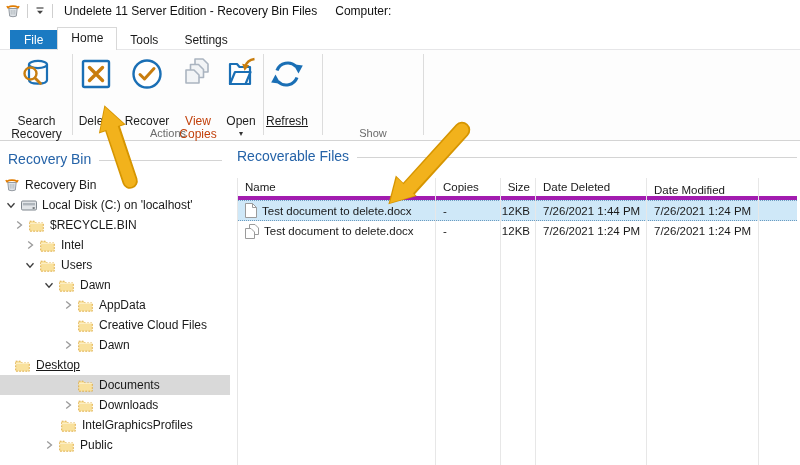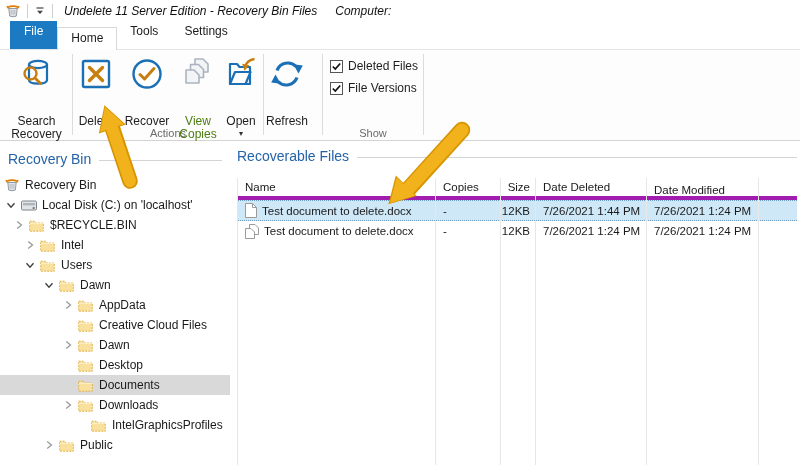--- a/index.html
+++ b/index.html
@@ -3,42 +3,42 @@
 <meta charset="utf-8">
 <style>
   * { box-sizing: border-box; }
   html,body { margin:0; padding:0; }
   body {
     width:800px; height:465px; position:relative; overflow:hidden;
     background:#ffffff; font-family:"Liberation Sans", sans-serif; color:#1a1a1a;
   }
 
   
-  .titlebar { height:22px; display:flex; align-items:center; padding-left:4px; background:#fff;font-style:italic; }
+  .titlebar { height:22px; display:flex; align-items:center; padding-left:4px; background:#fff; }
   .titlebar .appicon { width:18px; height:16px; display:flex; align-items:center; justify-content:center; }
   .qat-sep { width:1px; height:14px; background:#cfcfcf; margin:0 5px; }
   .qat-drop { width:14px; height:14px; display:flex; align-items:center; justify-content:center; }
   .title-text { font-size:12px; color:#111; margin-left:6px; white-space:nowrap; }
   .computer-text { font-size:12px; color:#111; margin-left:18px; }
 
   
   .tabstrip { height:28px; position:relative; background:#fff; border-bottom:1px solid #e6e6e8; display:flex; align-items:flex-end; }
-  .tab { height:28px; line-height:21px; padding:0 13px; font-size:12px; color:#1a1a1a; position:relative; }
+  .tab { height:19px; line-height:21px; padding:0 13px; font-size:12px; color:#1a1a1a; position:relative; }
   .tab.file { margin-left:10px; background:#1b7ac2; color:#fff; padding:0 14px; }
   .tab.active { background:#fff; border:1px solid #d8d8d8; border-bottom:none; height:23px; margin-bottom:-1px; z-index:2; }
 
   
   .ribbon { height:91px; background:#fdfdfd; border-bottom:1px solid #d4d4d4; display:flex; align-items:stretch; padding-left:2px; position:relative; }
   .rgroup { position:relative; display:flex; align-items:flex-start; padding-bottom:14px; }
   .rgroup-label { position:absolute; bottom:1px; left:0; right:0; text-align:center; font-size:11px; color:#6a6a6a; }
   .gsep { width:1px; background:#dcdcdc; margin:4px 1px 5px 1px; }
   .bigbtn { display:flex; flex-direction:column; align-items:center; padding-top:4px; cursor:default; }
   .bigbtn .bicon { width:40px; height:40px; display:flex; align-items:center; justify-content:center; }
   .bigbtn .blabel { font-size:12px; line-height:13px; text-align:center; margin-top:21px; color:#1e1e1e; }
-  .bigbtn.disabled .blabel { color:#4d7c0f; }
+  .bigbtn.disabled .blabel { color:#c2410c; }
   .drop-caret { font-size:8px; color:#333; line-height:7px; margin-top:2px; }
   .show-group { padding-top:8px; padding-left:6px; width:98px; }
   .cbrow { display:flex; align-items:center; height:16px; margin-bottom:6px; }
   .cbbox { width:13px; height:13px; border:1px solid #565656; background:#fff; margin-right:5px; display:flex; align-items:center; justify-content:center; }
   .cblabel { font-size:12px; color:#1e1e1e; white-space:nowrap; }
 
   
   .content { position:absolute; top:142px; left:0; right:0; bottom:0; background:#fff; }
   .panel-heading { display:flex; align-items:center; font-size:14px; color:#2563a8; }
   .panel-heading .rule { flex:1; height:1px; background:#d4d4d4; margin-left:8px; margin-top:3px; }
@@ -165,54 +165,36 @@
       </span>
       <span class="blabel">Open</span>
       <span class="drop-caret">▾</span>
     </div>
     <div class="rgroup-label">Actions</div>
   </div>
 
   <div class="gsep"></div>
 
   <div class="rgroup" style="width:56px;">
-    <div class="bigbtn" style="width:44px;">
+    <div class="bigbtn" style="width:44px;text-decoration:underline;">
       <span class="bicon">
         <svg width="40" height="40" viewBox="0 0 40 40">
           <path d="M10 16.5 A 11.5 11.5 0 0 1 29 12.5" stroke="#1a6fb5" stroke-width="3.2" fill="none"></path>
           <polygon points="31.5,19.5 26.3,10.2 35.8,11.6" fill="#1a6fb5"></polygon>
           <path d="M30 23.5 A 11.5 11.5 0 0 1 11 27.5" stroke="#1a6fb5" stroke-width="3.2" fill="none"></path>
           <polygon points="8.5,20.5 13.7,29.8 4.2,28.4" fill="#1a6fb5"></polygon>
         </svg>
       </span>
       <span class="blabel">Refresh</span>
     </div>
   </div>
 
   <div class="gsep"></div>
 
   <div class="rgroup show-group">
-    <div>
-      <div class="cbrow">
-        <span class="cbbox">
-          <svg width="11" height="11" viewBox="0 0 11 11">
-              <path d="M1.8 5.5 L4.3 8 L9.2 2.5" stroke="#111" stroke-width="1.7" fill="none"></path>
-            </svg>
-        </span>
-        <span class="cblabel">Deleted Files</span>
-      </div>
-      <div class="cbrow">
-        <span class="cbbox">
-          <svg width="11" height="11" viewBox="0 0 11 11">
-              <path d="M1.8 5.5 L4.3 8 L9.2 2.5" stroke="#111" stroke-width="1.7" fill="none"></path>
-            </svg>
-        </span>
-        <span class="cblabel">File Versions</span>
-      </div>
-    </div>
     <div class="rgroup-label">Show</div>
   </div>
 
   <div class="gsep"></div>
 </div>
 
 <div class="content">
 
   <div class="left-panel">
     <div class="panel-heading">
@@ -335,21 +317,21 @@
             </svg>
           </span>
           <span class="tree-icon">
             <svg width="15" height="13" viewBox="0 0 15 13">
               <path d="M0.7 2.2 h4.7 l1.4 1.8 h7.5 V12.2 H0.7 z" fill="#f9e19d" stroke="#dca73c" stroke-width="0.9" stroke-dasharray="1.8 1.3"></path>
               <path d="M0.9 4.4 h13.2" stroke="#fdf0c8" stroke-width="1"></path>
             </svg>
           </span>
           <span class="tree-label">Dawn</span>
         </div>
-        <div class="tree-row" style="padding-left: 63px;">
+        <div class="tree-row" style=" text-decoration: underline;">
           <span class="expander"></span>
           <span class="tree-icon">
             <svg width="15" height="13" viewBox="0 0 15 13">
               <path d="M0.7 2.2 h4.7 l1.4 1.8 h7.5 V12.2 H0.7 z" fill="#f9e19d" stroke="#dca73c" stroke-width="0.9" stroke-dasharray="1.8 1.3"></path>
               <path d="M0.9 4.4 h13.2" stroke="#fdf0c8" stroke-width="1"></path>
             </svg>
           </span>
           <span class="tree-label">Desktop</span>
         </div>
         <div class="tree-row selected" style="padding-left: 63px;">
@@ -369,21 +351,21 @@
             </svg>
           </span>
           <span class="tree-icon">
             <svg width="15" height="13" viewBox="0 0 15 13">
               <path d="M0.7 2.2 h4.7 l1.4 1.8 h7.5 V12.2 H0.7 z" fill="#f9e19d" stroke="#dca73c" stroke-width="0.9" stroke-dasharray="1.8 1.3"></path>
               <path d="M0.9 4.4 h13.2" stroke="#fdf0c8" stroke-width="1"></path>
             </svg>
           </span>
           <span class="tree-label">Downloads</span>
         </div>
-        <div class="tree-row" style="padding-left: 76px;">
+        <div class="tree-row" style="padding-left: 46px;">
           <span class="expander"></span>
           <span class="tree-icon">
             <svg width="15" height="13" viewBox="0 0 15 13">
               <path d="M0.7 2.2 h4.7 l1.4 1.8 h7.5 V12.2 H0.7 z" fill="#f9e19d" stroke="#dca73c" stroke-width="0.9" stroke-dasharray="1.8 1.3"></path>
               <path d="M0.9 4.4 h13.2" stroke="#fdf0c8" stroke-width="1"></path>
             </svg>
           </span>
           <span class="tree-label">IntelGraphicsProfiles</span>
         </div>
         <div class="tree-row" style="padding-left: 44px;">

